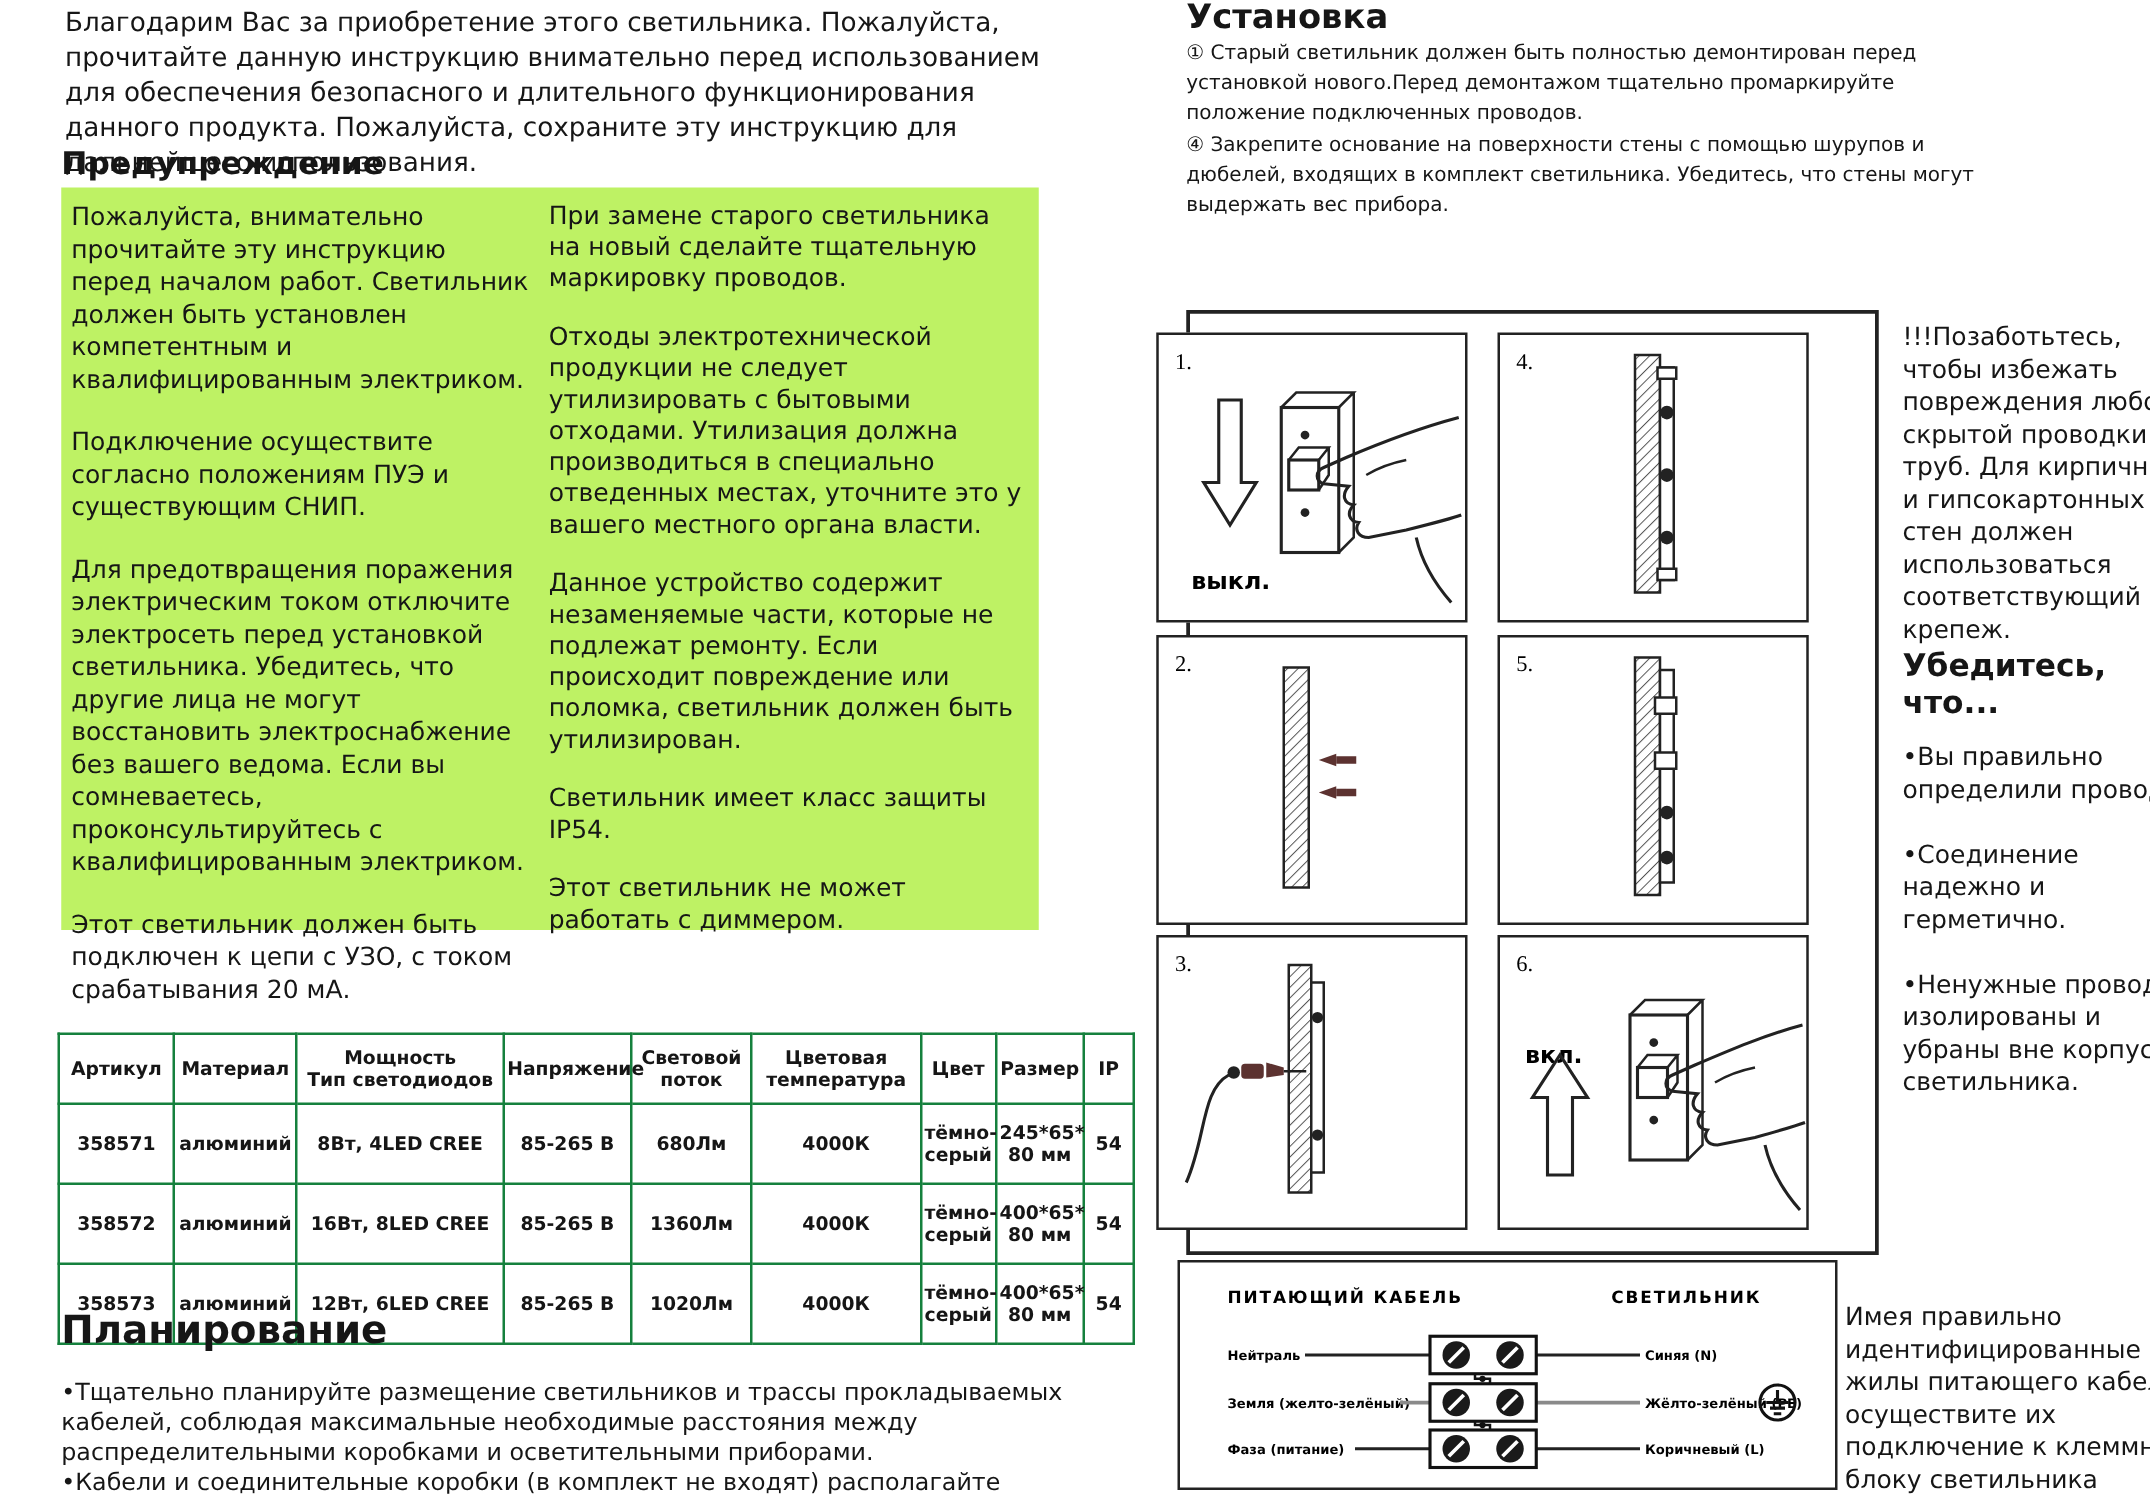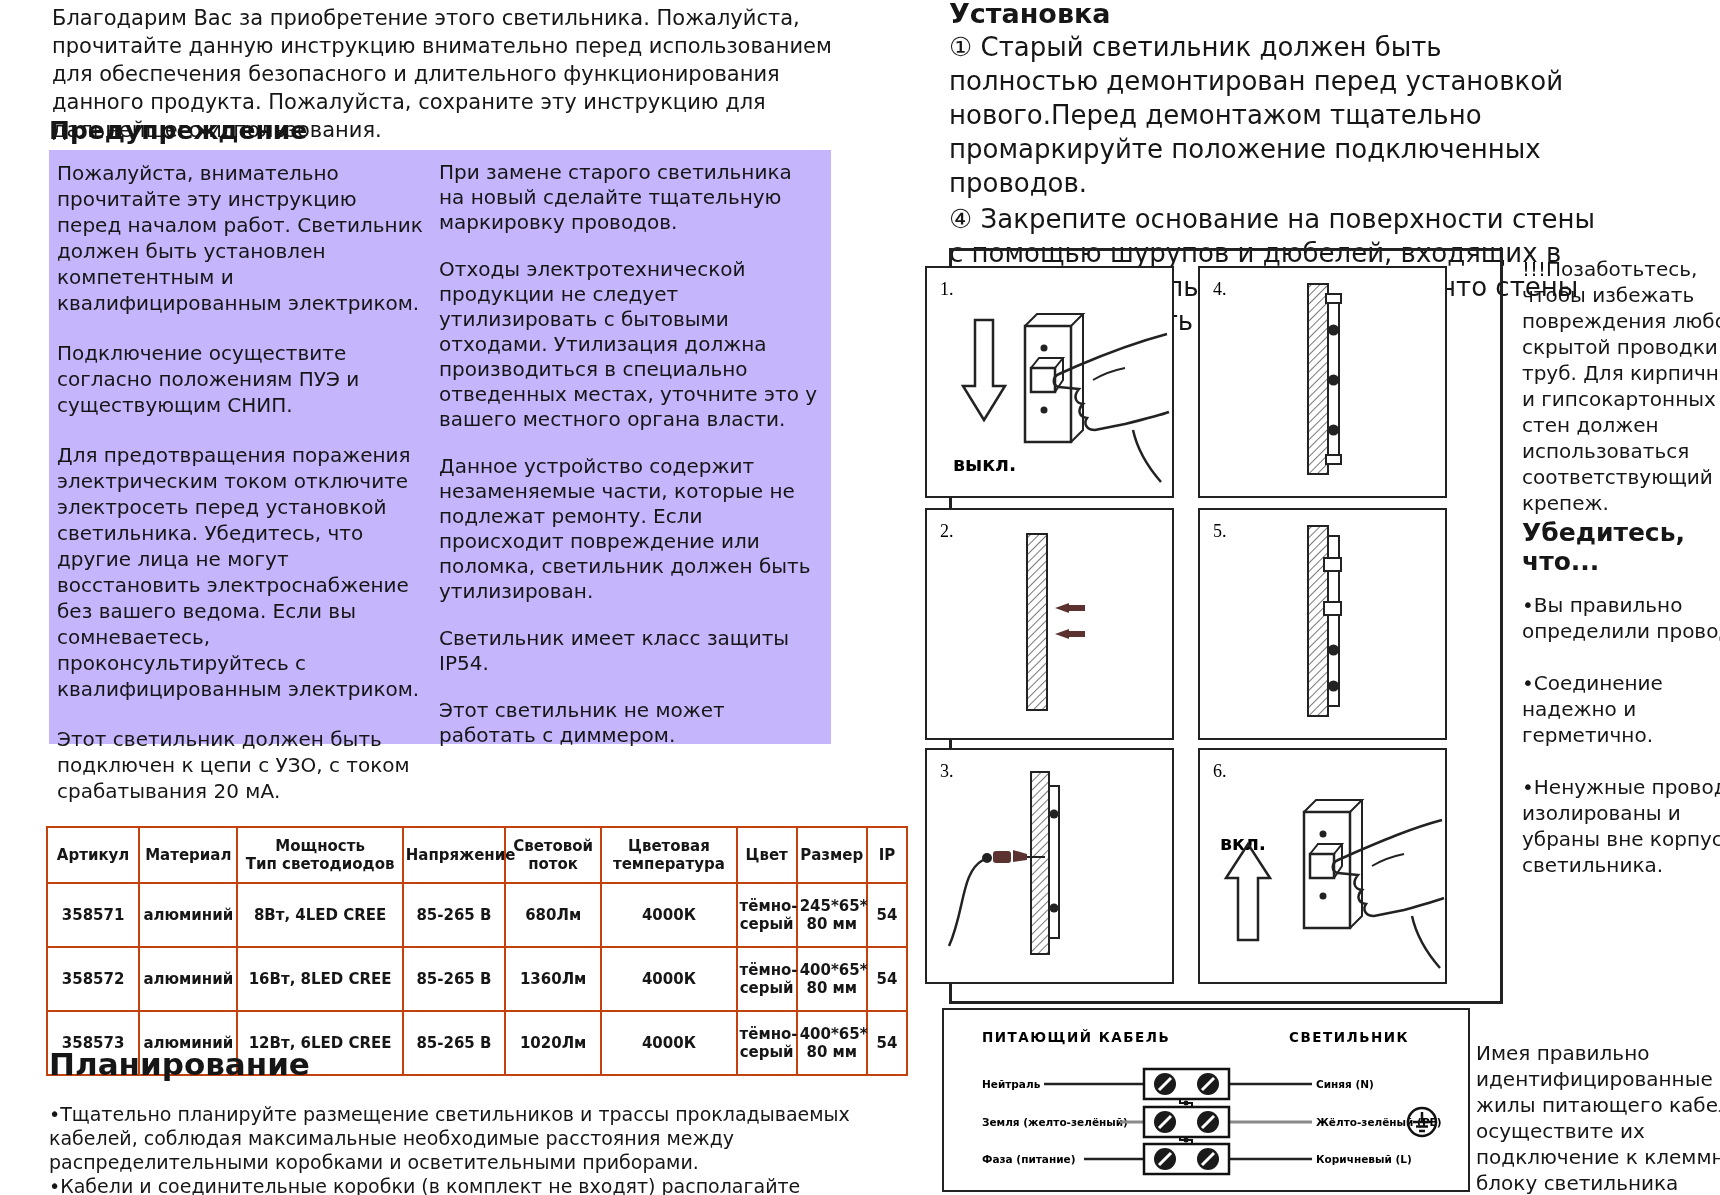--- a/index.html
+++ b/index.html
@@ -5,36 +5,36 @@
   html,body{margin:0;padding:0;}
   body{
     width:1720px;height:1195px;position:relative;background:#fff;color:#161616;
     font-family:"DejaVu Sans","Liberation Sans",sans-serif;overflow:hidden;
   }
   .abs{position:absolute;margin-left:44px;}
   .body-text{font-size:20px;line-height:26px;white-space:pre-line;}
   .intro{font-size:21px;line-height:28px;}
   .h-big{font-weight:bold;font-size:25px;}
   .h-huge{font-weight:bold;font-size:31px;}
-  .gray-panel{background:#c4b5fd;}
+  .gray-panel{background:#bef264;}
   .col{display:flex;flex-direction:column;gap:24px;}
   .para{margin:0;}
   table.spec{border-collapse:collapse;table-layout:fixed;width:862px;}
   table.spec th,table.spec td{
-    border:2px solid #c2410c;text-align:center;vertical-align:middle;
+    border:2px solid #15803d;text-align:center;vertical-align:middle;
     font-weight:bold;padding:2px;white-space:pre-line;font-size:15px;line-height:18px;
   }
   table.spec th{height:50px;}
   table.spec td{height:58px;}
   td.ip-val{font-size:21px;}
   .fig-box{position:absolute;width:245px;height:228px;border:2px solid #222;background:#fff;}
   .frame{border:3px solid #222;}
   .fig-num{font-family:"Liberation Serif","DejaVu Serif",serif;font-size:18px;}
   .sw-label{font-weight:bold;font-size:19px;}
-  .steps{font-size:26px;line-height:34px;}
+  .steps{font-size:16px;line-height:24px;}
   .steps div{margin-bottom:2px;}
   .bullets{font-size:19px;line-height:24px;}
   .wiring-box{border:2px solid #222;background:#fff;}
   svg text{font-family:"DejaVu Sans","Liberation Sans",sans-serif;}
 </style>
 </head>
 <body>
 
 <div class="abs intro" style="left:8px;top:4px;width:788px;">Благодарим Вас за приобретение этого светильника. Пожалуйста, прочитайте данную инструкцию внимательно перед использованием для обеспечения безопасного и длительного функционирования данного продукта. Пожалуйста, сохраните эту инструкцию для дальнейшего использования.</div>
 

